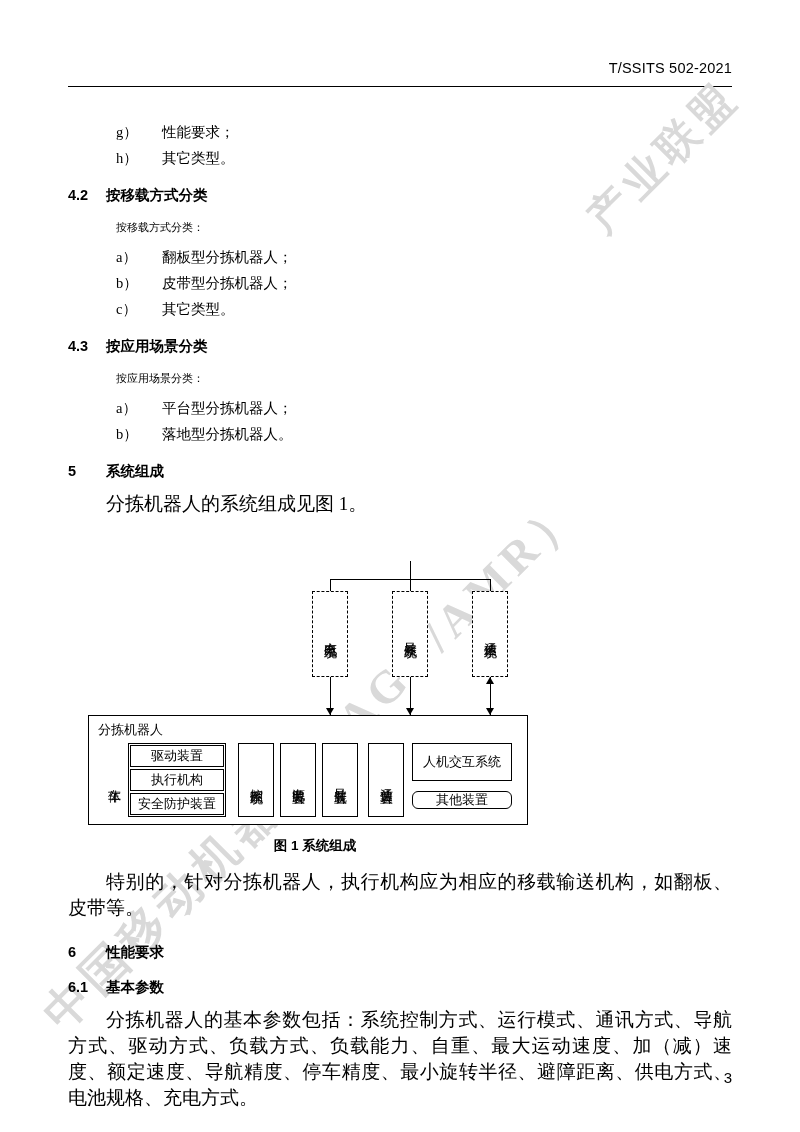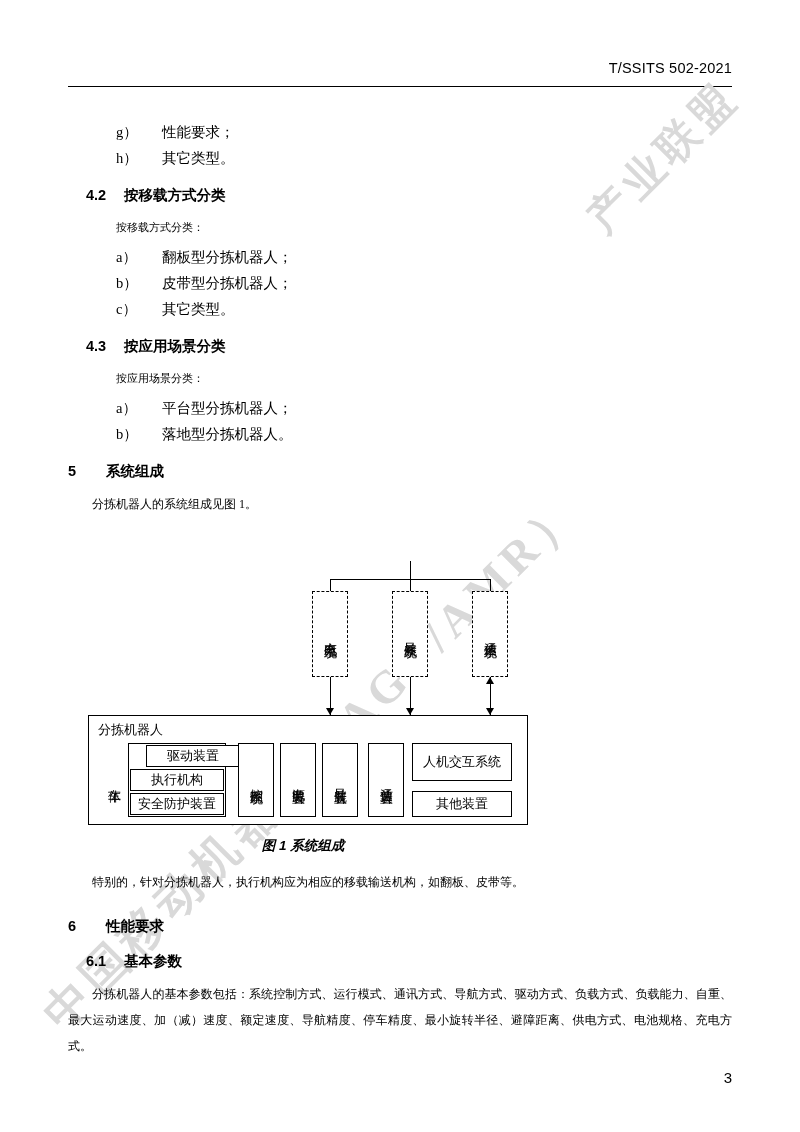--- a/index.html
+++ b/index.html
@@ -90,23 +90,23 @@
   }
   h2.sec {
     font-family: "Liberation Sans", sans-serif;
     font-weight: bold;
     font-size: 14.5px;
     margin: 16px 0 10px 0;
     padding: 0;
   }
   h2.sec .num { display: inline-block; min-width: 38px; }
   h2.sec.top { margin-left: 0; }
-  h2.sec.lvl1 { margin-left: 18px; }
+  h2.sec.lvl1 { }
   p.para {
-    font-size: 12px;
+    font-size: 19px;
     line-height: 26px;
     margin: 8px 0 8px 0;
     text-indent: 2em;
     text-align: justify;
     font-family: Liberation Serif, serif;
   }
   p.plain {
     font-size: 11px;
     line-height: 24px;
     margin: 6px 0 6px 48px;
@@ -296,41 +296,41 @@
 
       <div class="robot-frame" style="left:20px; top:180px; width:440px; height:110px;"></div>
       <div class="robot-label" style="left:30px; top:186px;">分拣机器人</div>
 
       <div class="solid-box" style="left:32px; top:208px; width:126px; height:74px;"></div>
       <div class="solid-box" style="left:32px; top:208px; width:28px; height:74px; border:none;">
         <span class="vtext">车体</span>
       </div>
       <div class="line vline" style="left:60px; top:208px; height:74px;"></div>
 
-      <div class="solid-box" style="left:78px; top:210px; width:94px; height:22px;">驱动装置</div>
+      <div class="solid-box" style="left:62px; top:210px; width:94px; height:22px;">驱动装置</div>
       <div class="solid-box" style="left:62px; top:234px; width:94px; height:22px;">执行机构</div>
       <div class="solid-box" style="left:62px; top:258px; width:94px; height:22px;">安全防护装置</div>
 
       <div class="solid-box" style="left:170px; top:208px; width:36px; height:74px;">
         <span class="vtext">控制系统</span>
       </div>
       <div class="solid-box" style="left:212px; top:208px; width:36px; height:74px;">
         <span class="vtext">电源装置</span>
       </div>
       <div class="solid-box" style="left:254px; top:208px; width:36px; height:74px;">
         <span class="vtext">导航装置</span>
       </div>
       <div class="solid-box" style="left:300px; top:208px; width:36px; height:74px;">
         <span class="vtext">通信装置</span>
       </div>
 
       <div class="solid-box" style="left:344px; top:208px; width:100px; height:38px; text-align:right;">人机交互系统</div>
-      <div class="solid-box" style="left:344px; top:256px; width:100px; height:26px;">其他装置</div>
-
-      <div class="fig-cap" style="position:absolute; left:0; top:296px; width:470px;font-style:italic;">图 1  系统组成</div>
+      <div class="solid-box" style="left:344px; top:256px; width:100px; height:18px;border-radius:6px;">其他装置</div>
+
+      <div class="fig-cap" style="position:absolute; left:12px; top:296px; width:470px;">图 1  系统组成</div>
     </div>
 
     <p class="para" style="margin-top:34px;">特别的，针对分拣机器人，执行机构应为相应的移载输送机构，如翻板、皮带等。</p>
 
     <h2 class="sec top" style="margin-top:22px;">
       <span class="num">6</span><span>性能要求</span>
     </h2>
 
     <h2 class="sec lvl1">
       <span class="num">6.1</span><span>基本参数</span>

